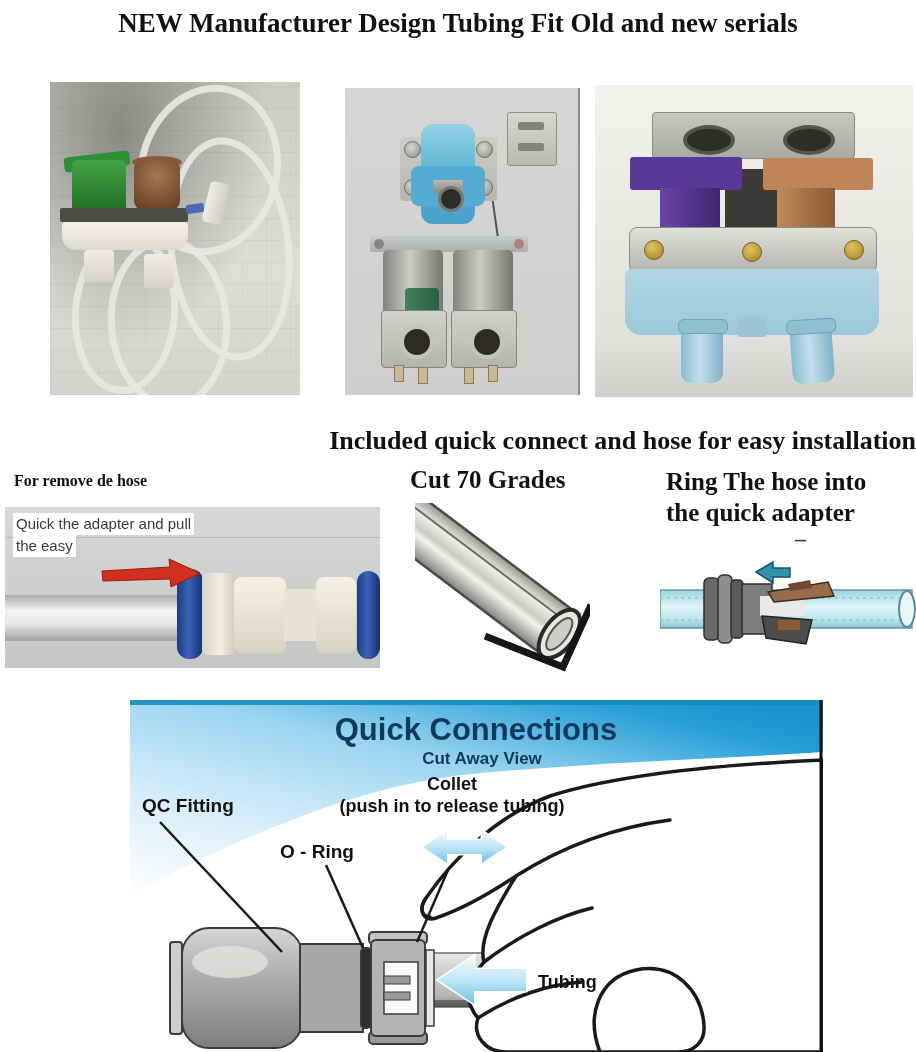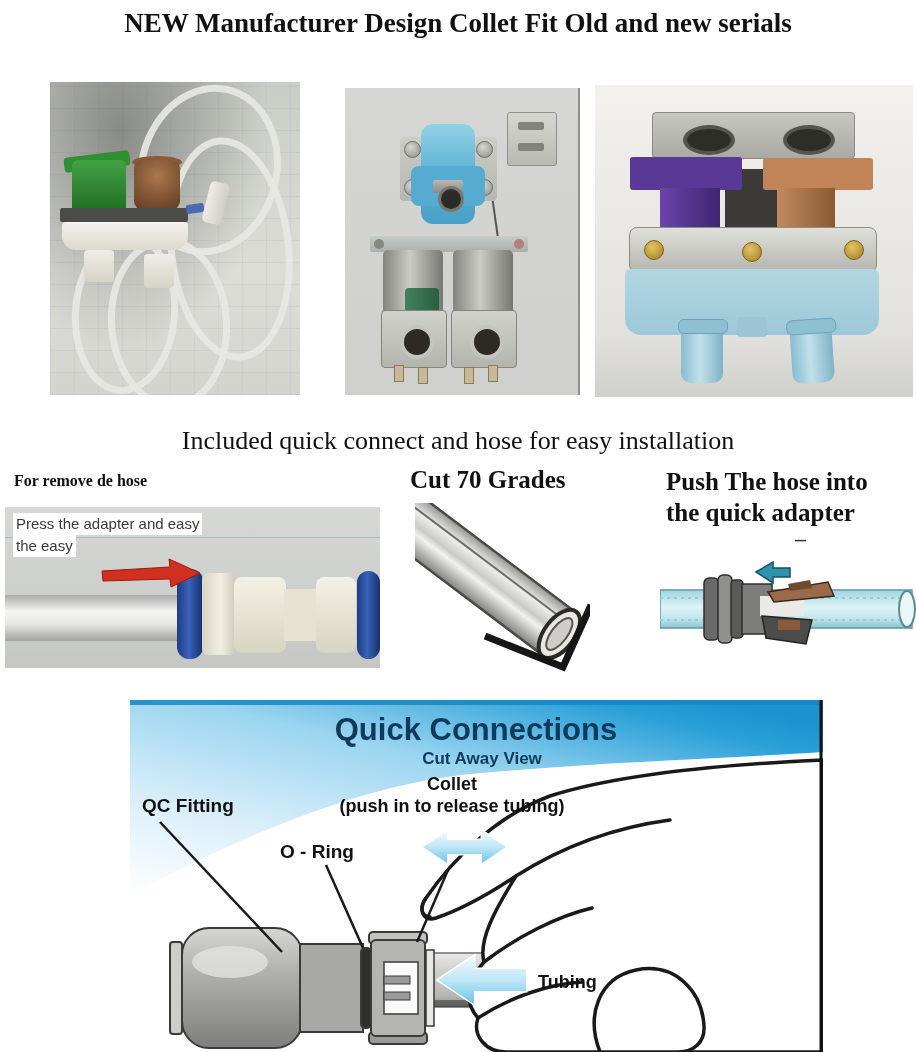--- a/index.html
+++ b/index.html
@@ -2,21 +2,21 @@
 <html><head>
 <meta charset="utf-8">
 <style>
   html,body{margin:0;padding:0;background:#ffffff;}
   .page{position:relative;width:916px;height:1052px;background:#ffffff;overflow:hidden;
         font-family:"Liberation Serif",serif;}
   .abs{position:absolute;}
 
   
   .main-title{top:8px;left:0;width:100%;text-align:center;font-size:27px;font-weight:bold;color:#111;}
-  .section-title{top:426px;left:0;width:100%;text-align:center;font-size:26px;font-weight:normal;color:#111;}
+  .section-title{top:426px;left:0;width:100%;text-align:right;font-size:26px;font-weight:bold;color:#111;}
   .h-remove{top:472px;left:14px;font-size:16px;font-weight:bold;color:#111;}
   .h-cut{top:466px;left:410px;font-size:25px;font-weight:bold;color:#111;}
   .h-push{top:466px;left:666px;font-size:25px;font-weight:bold;color:#111;line-height:31px;}
   .h-dash{top:526px;left:795px;font-size:22px;font-weight:bold;color:#333;}
 
   
   .photo{overflow:hidden;}
   .photo1{left:50px;top:82px;width:250px;height:313px;
     background:
       radial-gradient(ellipse at 28% 16%, rgba(40,42,38,.42), rgba(40,42,38,0) 58%),
@@ -133,21 +133,21 @@
 
   
   .qc-panel{left:130px;top:700px;width:693px;height:412px;}
   svg text{font-family:"Liberation Sans",sans-serif;}
 </style>
 </head>
 <body>
 
 <div class="page">
 
-  <div class="abs main-title">NEW Manufacturer Design Collet Fit Old and new serials</div>
+  <div class="abs main-title">NEW Manufacturer Design Tubing Fit Old and new serials</div>
 
   <div class="abs photo photo1">
     <div class="abs p1-loop a"></div>
     <div class="abs p1-loop b"></div>
     <div class="abs p1-loop c"></div>
     <div class="abs p1-loop d"></div>
     <div class="abs p1-green-lip"></div>
     <div class="abs p1-green"></div>
     <div class="abs p1-brown-rim"></div>
     <div class="abs p1-brown"></div>
@@ -233,21 +233,21 @@
     <div class="abs p4-ring l"></div>
     <div class="abs p4-collet"></div>
     <div class="abs p4-bulge l"></div>
     <div class="abs p4-mid"></div>
     <div class="abs p4-bulge r"></div>
     <div class="abs p4-ring r"></div>
     <svg class="abs" style="left:95px;top:48px;" width="105" height="44" viewBox="0 0 105 44">
       <polygon points="2,16 70,12 69,4 100,18 71,32 70,24 3,26" fill="#d03020" stroke="#a01808" stroke-width="1"></polygon>
     </svg>
     <div class="abs p4-note">
-      <span>Press the adapter and easy</span><br>
+      <span>Quick the adapter and pull</span><br>
       <span>the easy</span>
     </div>
   </div>
 
   <div class="abs h-cut">Cut 70 Grades</div>
 
   <div class="abs photo photo5">
     <svg width="175" height="178" viewBox="0 0 175 178">
       <defs>
         <linearGradient id="pipeG" x1="0" y1="0" x2="0" y2="1">
@@ -264,21 +264,21 @@
         <line x1="-42" y1="115" x2="158" y2="115" stroke="#4a4a46" stroke-width="2.5"></line>
         <line x1="-42" y1="74" x2="158" y2="74" stroke="#3a3a36" stroke-width="2" opacity="0.7"></line>
         <ellipse cx="158" cy="88" rx="15" ry="28" fill="#e9e7e1" stroke="#2a2a26" stroke-width="4"></ellipse>
         <ellipse cx="158" cy="88" rx="8" ry="19" fill="#cfcdc7" stroke="#55534d" stroke-width="2"></ellipse>
       </g>
       <polyline points="70,133 148,164 176,102" fill="none" stroke="#161616" stroke-width="7"></polyline>
     </svg>
   </div>
 
   <div class="abs h-push">
-    <span>Push The hose into</span><br>
+    <span>Ring The hose into</span><br>
     <span>the quick adapter</span>
   </div>
   <div class="abs h-dash">–</div>
 
   <div class="abs photo photo6">
     <svg width="256" height="105" viewBox="0 0 256 105">
       <defs>
         <linearGradient id="hoseG" x1="0" y1="0" x2="0" y2="1">
           <stop offset="0" stop-color="#9fd4de"></stop>
             <stop offset="0.45" stop-color="#dff3f6"></stop>

